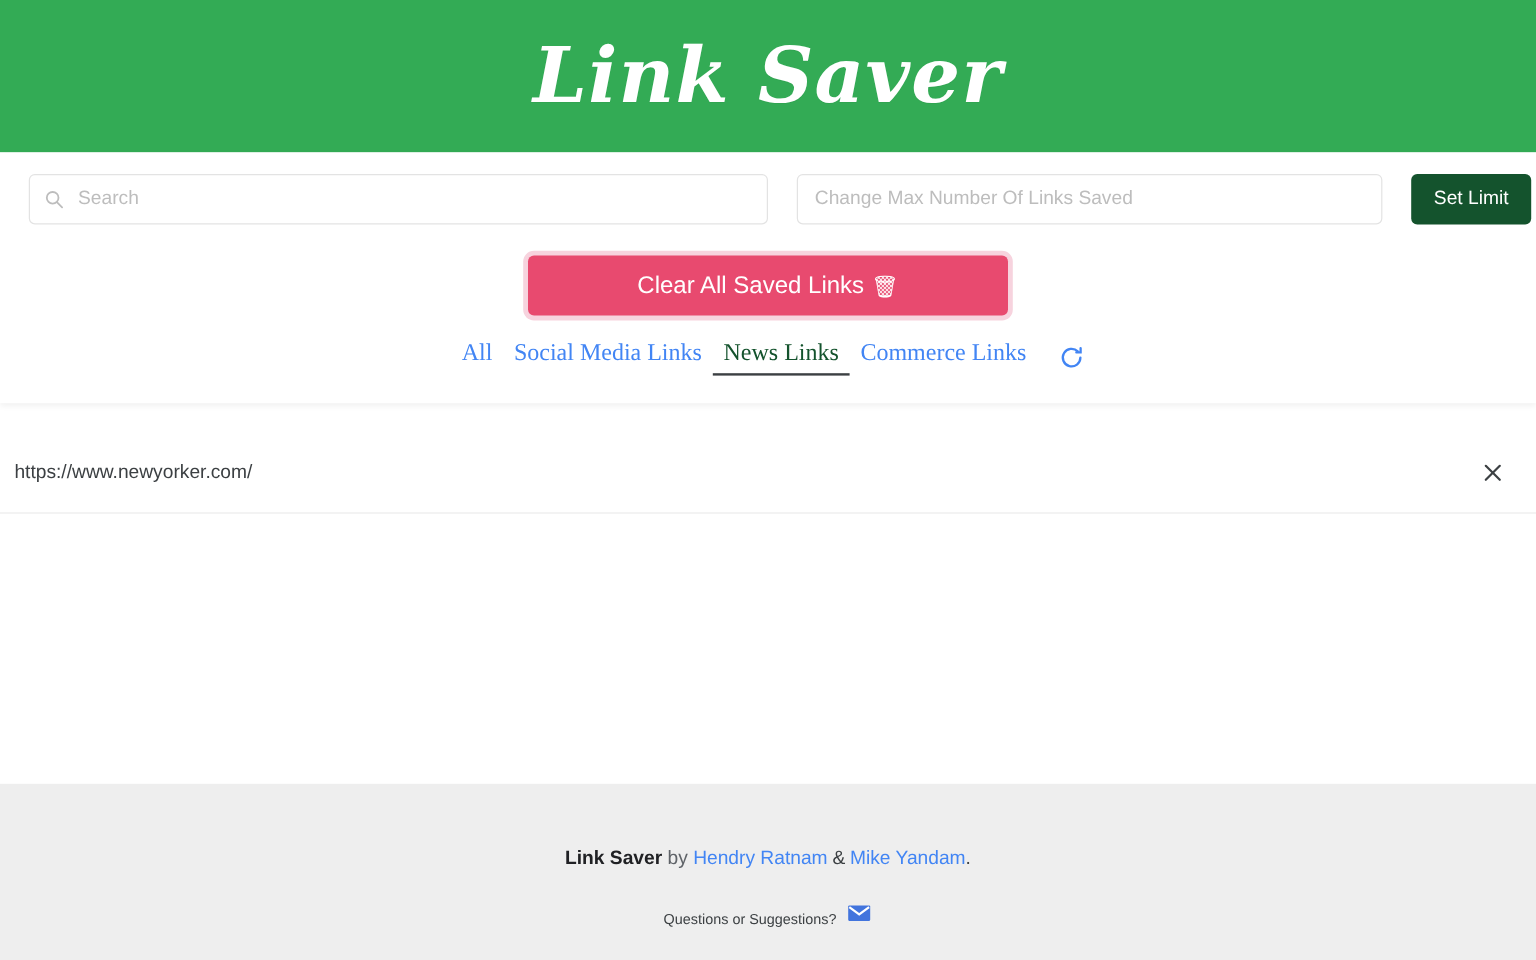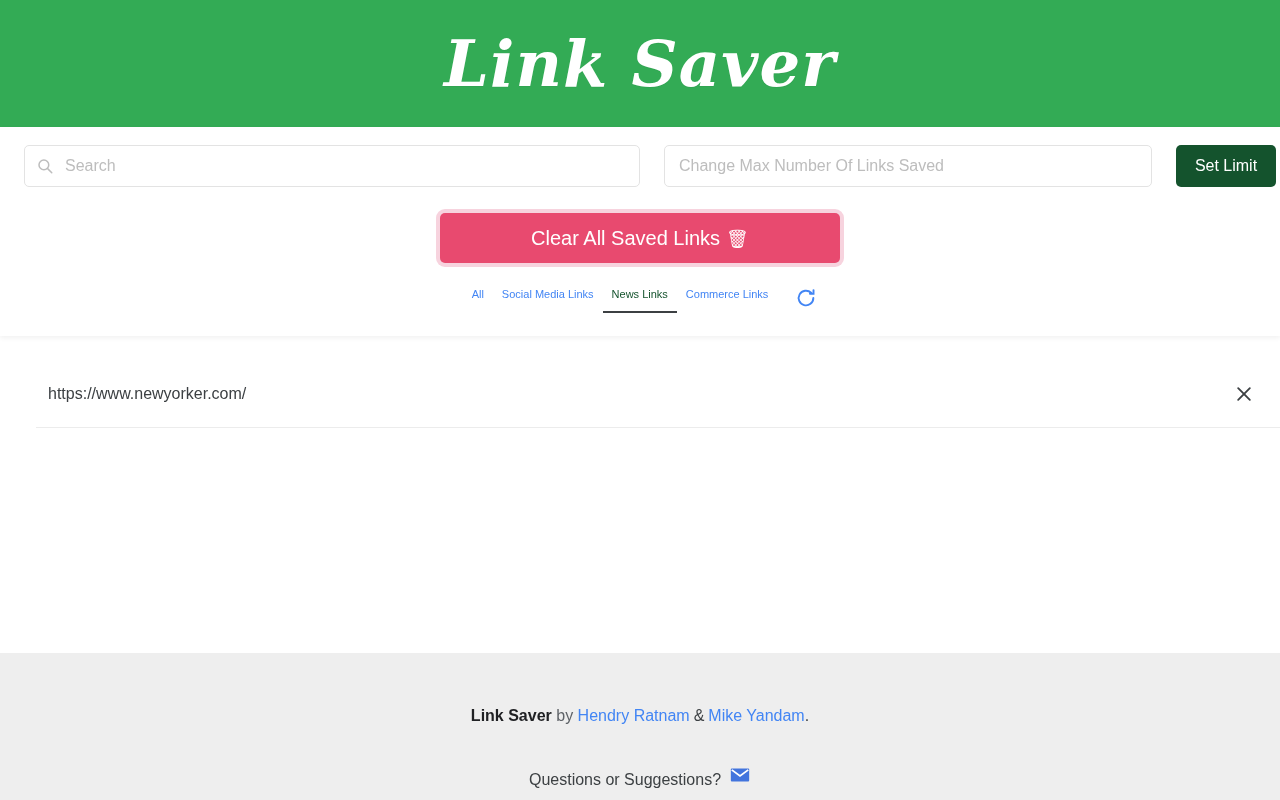--- a/index.html
+++ b/index.html
@@ -136,28 +136,28 @@
   
   .tabs-row {
     display: flex;
     align-items: flex-end;
     justify-content: center;
     gap: 0;
     margin-top: 22px;
     position: relative;
   }
   .tab {
-    font-size: 11px;
+    font-size: 20px;
     color: #4285f4;
     padding: 0 9px 7px 9px;
     cursor: pointer;
     background: none;
     border: none;
     border-bottom: 2px solid transparent;
-    font-family: Liberation Sans, sans-serif;
+    font-family: Liberation Serif, serif;
     text-decoration: none;
     line-height: 19px;
   }
   .tab.active {
     color: #14532d;
     border-bottom: 2px solid #3c4043;
   }
   .refresh-btn {
     margin-left: 18px;
     margin-bottom: 4px;
@@ -168,21 +168,20 @@
     line-height: 0;
     color: #4285f4;
   }
 
   
   .content {
     flex: 1 1 auto;
     background: #ffffff;
     position: relative;
     overflow: hidden;
-    padding-left: 36px;
   }
   .link-row {
     height: 68px;
     display: flex;
     align-items: center;
     padding: 0 22px 0 12px;
     border-bottom: 1px solid #ececec;
     position: relative;
     top: 24px;
   }
@@ -222,27 +221,27 @@
     white-space: nowrap;
   }
   .footer-line1 .brand { font-weight: 700; color: #202124; }
   .footer-line1 .by { color: #5f6368; }
   .footer-link {
     color: #4285f4;
     text-decoration: none;
     cursor: pointer;
   }
   .footer-line2 {
-    font-size: 16px;
+    font-size: 12px;
     color: #3c4043;
     display: flex;
     align-items: center;
     gap: 8px;
     white-space: nowrap;
-    margin: 14px;
+    margin: 0;
   }
   .mail-btn {
     background: none;
     border: none;
     padding: 0;
     cursor: pointer;
     line-height: 0;
     display: inline-flex;
     position: relative;
     top: -5px;

